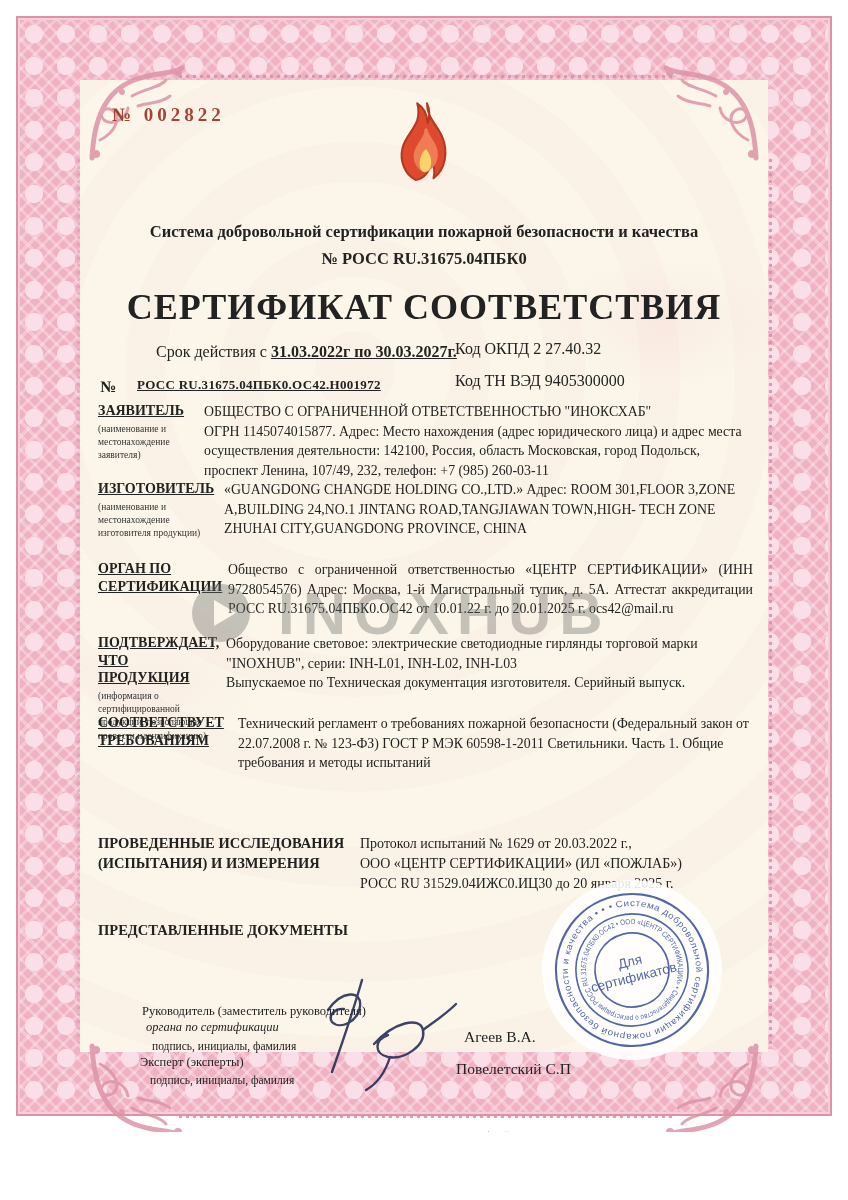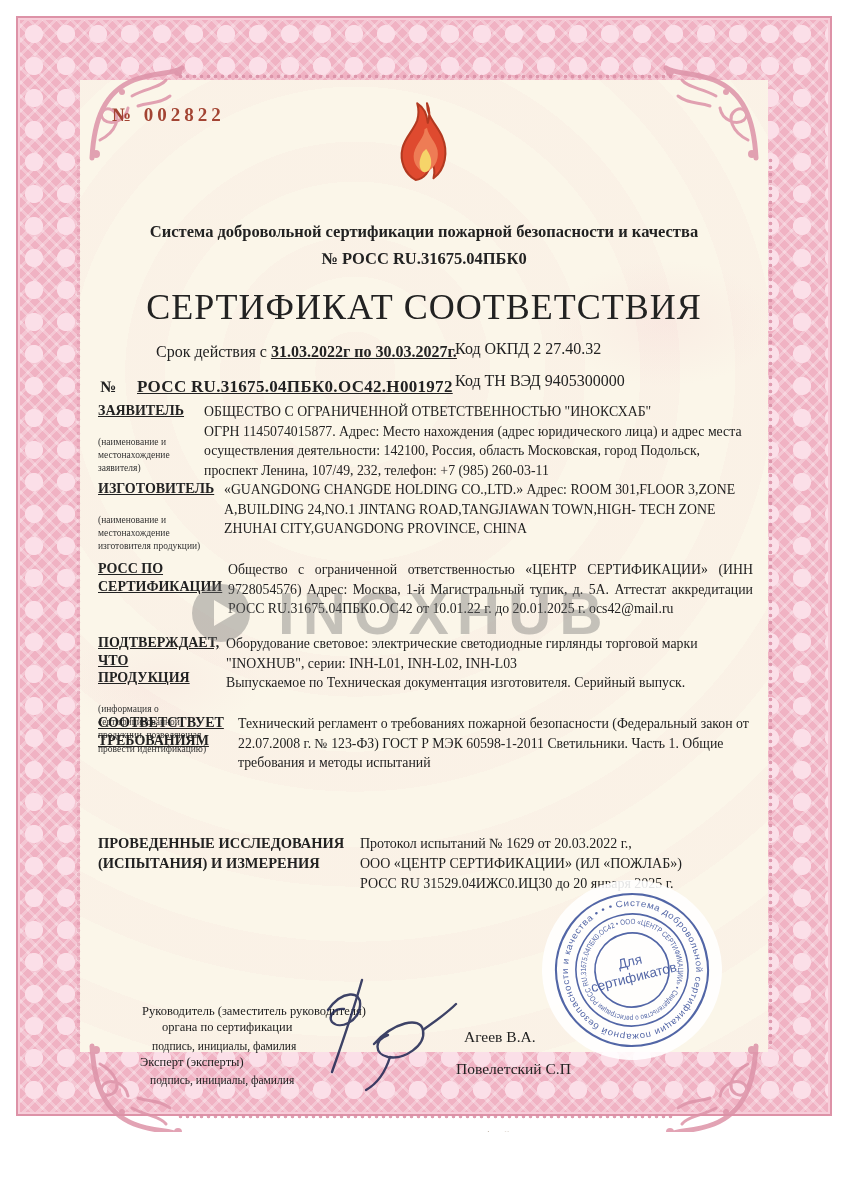--- a/index.html
+++ b/index.html
@@ -21,28 +21,28 @@
            repeating-radial-gradient(circle at 40% 30%, rgba(236,160,180,0.05) 0 40px, rgba(0,0,0,0) 40px 95px);}
   
   .chain{position:absolute;opacity:.85;}
   .chain.h{height:5px;background-image:radial-gradient(circle at 2.5px 2.5px,#d98fa5 1.6px,rgba(0,0,0,0) 2.1px);background-size:7px 5px;}
   .chain.v{width:5px;background-image:radial-gradient(circle at 2.5px 2.5px,#d98fa5 1.6px,rgba(0,0,0,0) 2.1px);background-size:5px 7px;}
   .flourish{position:absolute;width:100px;height:100px;opacity:.85;}
   
   .abs{position:absolute;}
   .serial{font-size:19px;letter-spacing:4px;color:#a34433;font-weight:bold;}
   .sysline{left:0;right:0;text-align:center;font-weight:bold;font-size:16.5px;}
-  .title{left:0;right:0;text-align:center;font-weight:normal;font-size:36px;letter-spacing:1px;}
+  .title{left:0;right:0;text-align:center;font-weight:bold;font-size:36px;letter-spacing:1px;}
   .meta{font-size:16px;}
   .u{text-decoration:underline;}
   .b{font-weight:bold;}
-  .certno{font-size:17px;font-weight:bold;text-decoration:underline;letter-spacing:.3px;}
+  .certno{font-size:13px;font-weight:bold;text-decoration:underline;letter-spacing:.3px;}
   .section{position:absolute;left:98px;width:655px;display:grid;grid-column-gap:10px;}
   .sec-label{font-weight:bold;font-size:14px;text-decoration:underline;line-height:1.25;}
-  .sec-sub{font-size:9.5px;line-height:1.3;margin-top:16px;color:#333;}
+  .sec-sub{font-size:9.5px;line-height:1.3;margin-top:3px;color:#333;}
   .sec-text{font-size:13.8px;line-height:1.42;white-space:pre-line;}
   .just{text-align:justify;}
   .tests-label{font-weight:bold;font-size:14.5px;line-height:1.35;white-space:pre-line;}
   .docs{font-weight:bold;font-size:14.5px;}
   .sig-label{font-size:12.5px;line-height:1.3;}
   .sig-note{font-size:11.5px;margin-top:3px;}
   .name{font-size:15.5px;}
   .watermark{position:absolute;left:192px;top:572px;width:580px;height:82px;display:flex;align-items:center;gap:28px;
              opacity:.38;z-index:5;pointer-events:none;filter:blur(.4px);}
   .wm-circle{width:58px;height:58px;border-radius:50%;background:#6d6d6d;position:relative;flex:0 0 auto;}
@@ -142,21 +142,21 @@
       <div class="sec-label">ИЗГОТОВИТЕЛЬ</div>
       <div class="sec-sub sec-text" style="font-size:9.5px;">(наименование и
 местонахождение
 изготовителя продукции)</div>
     </div>
     <div class="sec-text">«GUANGDONG CHANGDE HOLDING CO.,LTD.» Адрес: ROOM 301,FLOOR 3,ZONE A,BUILDING 24,NO.1 JINTANG ROAD,TANGJIAWAN TOWN,HIGH- TECH ZONE ZHUHAI CITY,GUANGDONG PROVINCE, CHINA</div>
   </div>
 
   <div class="section" style="top:560px;grid-template-columns:120px 1fr;">
     <div>
-      <div class="sec-label">РОСС ПО СЕРТИФИКАЦИИ</div>
+      <div class="sec-label">ОРГАН ПО СЕРТИФИКАЦИИ</div>
     </div>
     <div class="sec-text just">Общество с ограниченной ответственностью «ЦЕНТР СЕРТИФИКАЦИИ» (ИНН 9728054576) Адрес: Москва, 1-й Магистральный тупик, д. 5А. Аттестат аккредитации РОСС RU.31675.04ПБК0.ОС42 от 10.01.22 г. до 20.01.2025 г. ocs42@mail.ru</div>
   </div>
 
   <div class="section" style="top:634px;grid-template-columns:118px 1fr;">
     <div>
       <div class="sec-label">ПОДТВЕРЖДАЕТ, ЧТО ПРОДУКЦИЯ</div>
       <div class="sec-sub sec-text" style="font-size:9.5px;">(информация о
 сертифицированной
 продукции, позволяющая
@@ -174,29 +174,30 @@
   </div>
 
   <div class="section" style="top:834px;grid-template-columns:252px 1fr;">
     <div class="tests-label">ПРОВЕДЕННЫЕ ИССЛЕДОВАНИЯ
 (ИСПЫТАНИЯ) И ИЗМЕРЕНИЯ</div>
     <div class="sec-text" style="font-size:14px;">Протокол испытаний № 1629 от  20.03.2022 г.,
 ООО «ЦЕНТР СЕРТИФИКАЦИИ» (ИЛ «ПОЖЛАБ»)
 РОСС RU 31529.04ИЖС0.ИЦ30  до 20 января 2025 г.</div>
   </div>
 
+  <div class="abs docs" style="left:98px;top:922px;">ПРЕДСТАВЛЕННЫЕ ДОКУМЕНТЫ</div>
 
   <div class="watermark">
     <div class="wm-circle"></div>
     <div class="wm-text">INOXHUB</div>
   </div>
 
   <div class="abs sig-label" style="left:142px;top:1003px;">
     <div>Руководитель (заместитель руководителя)</div>
-    <div style="margin-left:20px;">органа по сертификации</div>
+    <div style="margin-left:4px;font-style:italic;">органа по сертификации</div>
     <div class="sig-note" style="margin-left:10px;">подпись, инициалы, фамилия</div>
   </div>
   <div class="abs sig-label" style="left:140px;top:1054px;">
     <div>Эксперт (эксперты)</div>
     <div class="sig-note" style="margin-left:10px;">подпись, инициалы, фамилия</div>
   </div>
 
   <svg class="sigsvg" viewBox="0 0 160 130">
     <g fill="none" stroke="#232a55" stroke-width="2.4" stroke-linecap="round" opacity=".88">
       <path d="M46 8 C38 36 28 66 16 100"></path>

